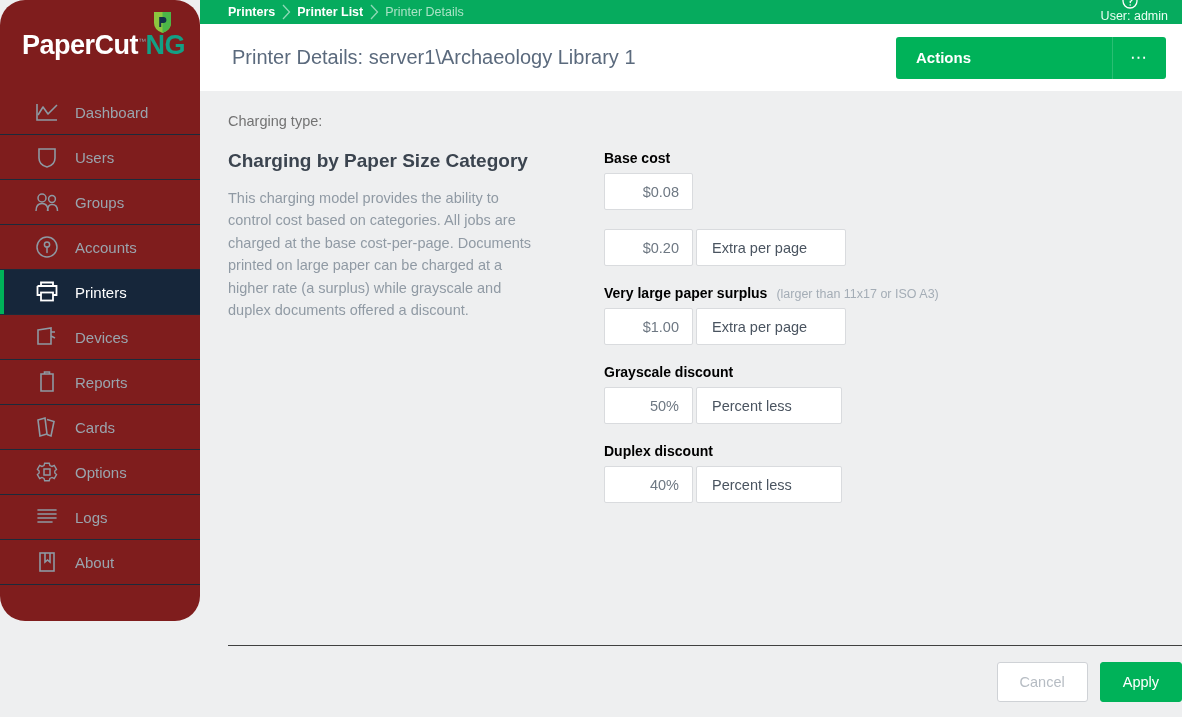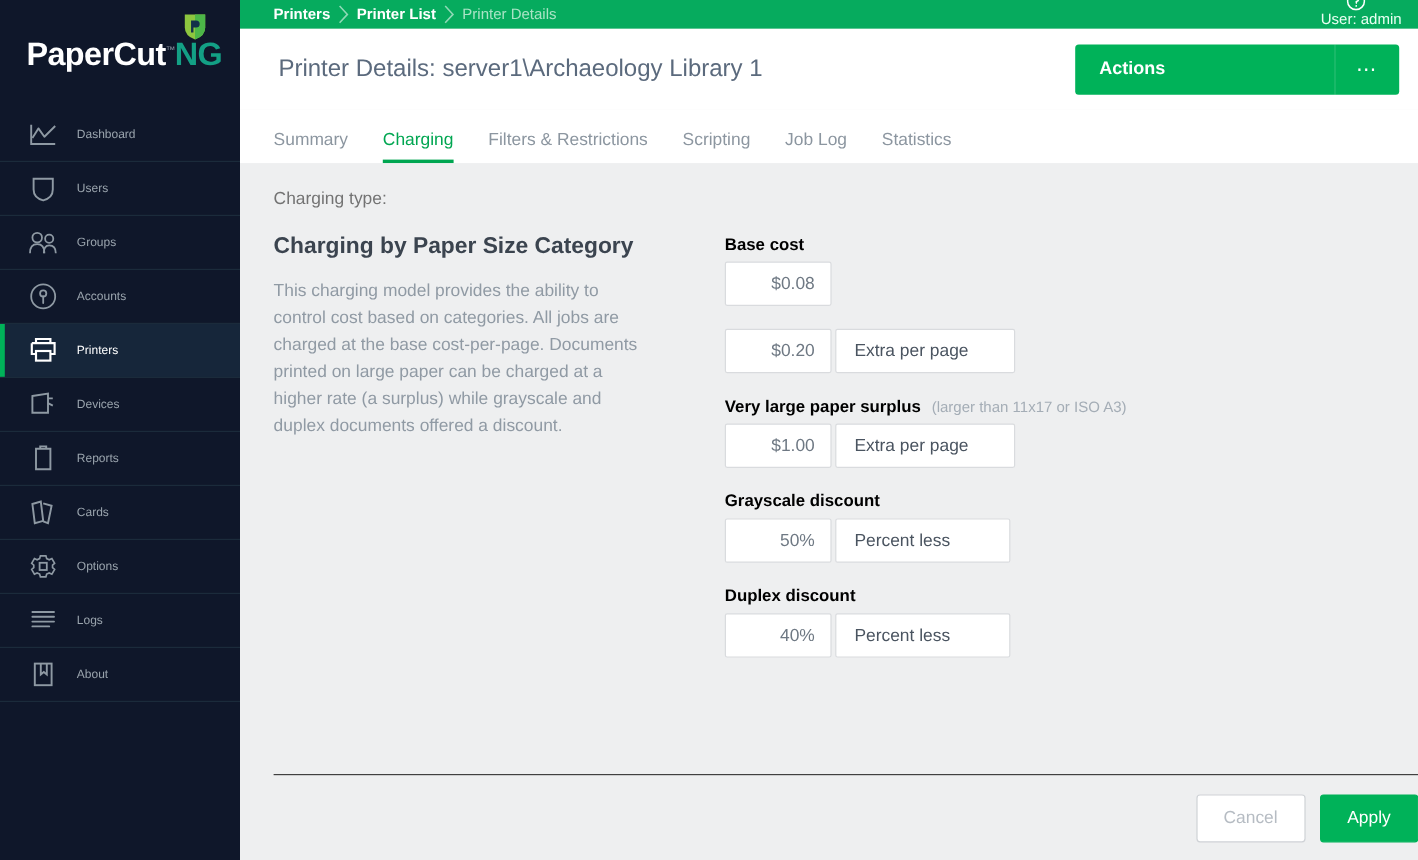--- a/index.html
+++ b/index.html
@@ -7,24 +7,25 @@
     width: 1182px; height: 717px;
     overflow: hidden;
     background: #eeeff0;
     font-family: "Liberation Sans", sans-serif;
     -webkit-font-smoothing: antialiased;
   }
   .app { display: flex; width: 1182px; height: 717px; }
 
   
   .sidebar {
-    width: 200px; height: 717px;
-    background: #0f172a;
+    width: 200px; height: 621px;
+    background: #7f1d1d;
     flex: 0 0 200px;
     position: relative;
+    border-radius: 25px;
   }
   .logo-wrap {
     height: 90px;
     display: flex; align-items: center;
     padding-left: 22px;
     position: relative;
   }
   .logo-text {
     font-size: 27px; font-weight: bold;
     letter-spacing: -0.5px;
@@ -39,24 +40,24 @@
     color: #8f9aa5; font-weight: normal;
   }
   .leaf {
     position: absolute;
     left: 152px; top: 10px;
     width: 21px; height: 24px;
   }
   .nav-item {
     height: 45px;
     display: flex; align-items: center;
-    padding-left: 22px;
+    padding-left: 33px;
     border-bottom: 1px solid #1b2b3b;
     color: #9aa4ad;
-    font-size: 10px;
+    font-size: 15px;
     position: relative;
     cursor: pointer;
   }
   .nav-item .nav-ico {
     width: 28px; height: 28px;
     margin-right: 14px;
     display: flex; align-items: center; justify-content: center;
     flex: 0 0 28px;
   }
   .nav-item .nav-ico svg { display: block; }
@@ -446,28 +447,20 @@
     </div>
 
     <div class="title-row">
       <div class="page-title">Printer Details: server1\Archaeology Library 1</div>
       <div class="actions-btn">
         <span class="lbl">Actions</span>
         <span class="dots">⋯</span>
       </div>
     </div>
 
-    <div class="tabs">
-      <div class="tab">Summary</div>
-      <div class="tab active">Charging</div>
-      <div class="tab">Filters &amp; Restrictions</div>
-      <div class="tab">Scripting</div>
-      <div class="tab">Job Log</div>
-      <div class="tab">Statistics</div>
-    </div>
 
     <div class="content">
 
       <div class="ctype-row">
         <span class="ctype-label">Charging type:</span>
       </div>
 
       <div class="cols">
 
         <div class="col-left">

